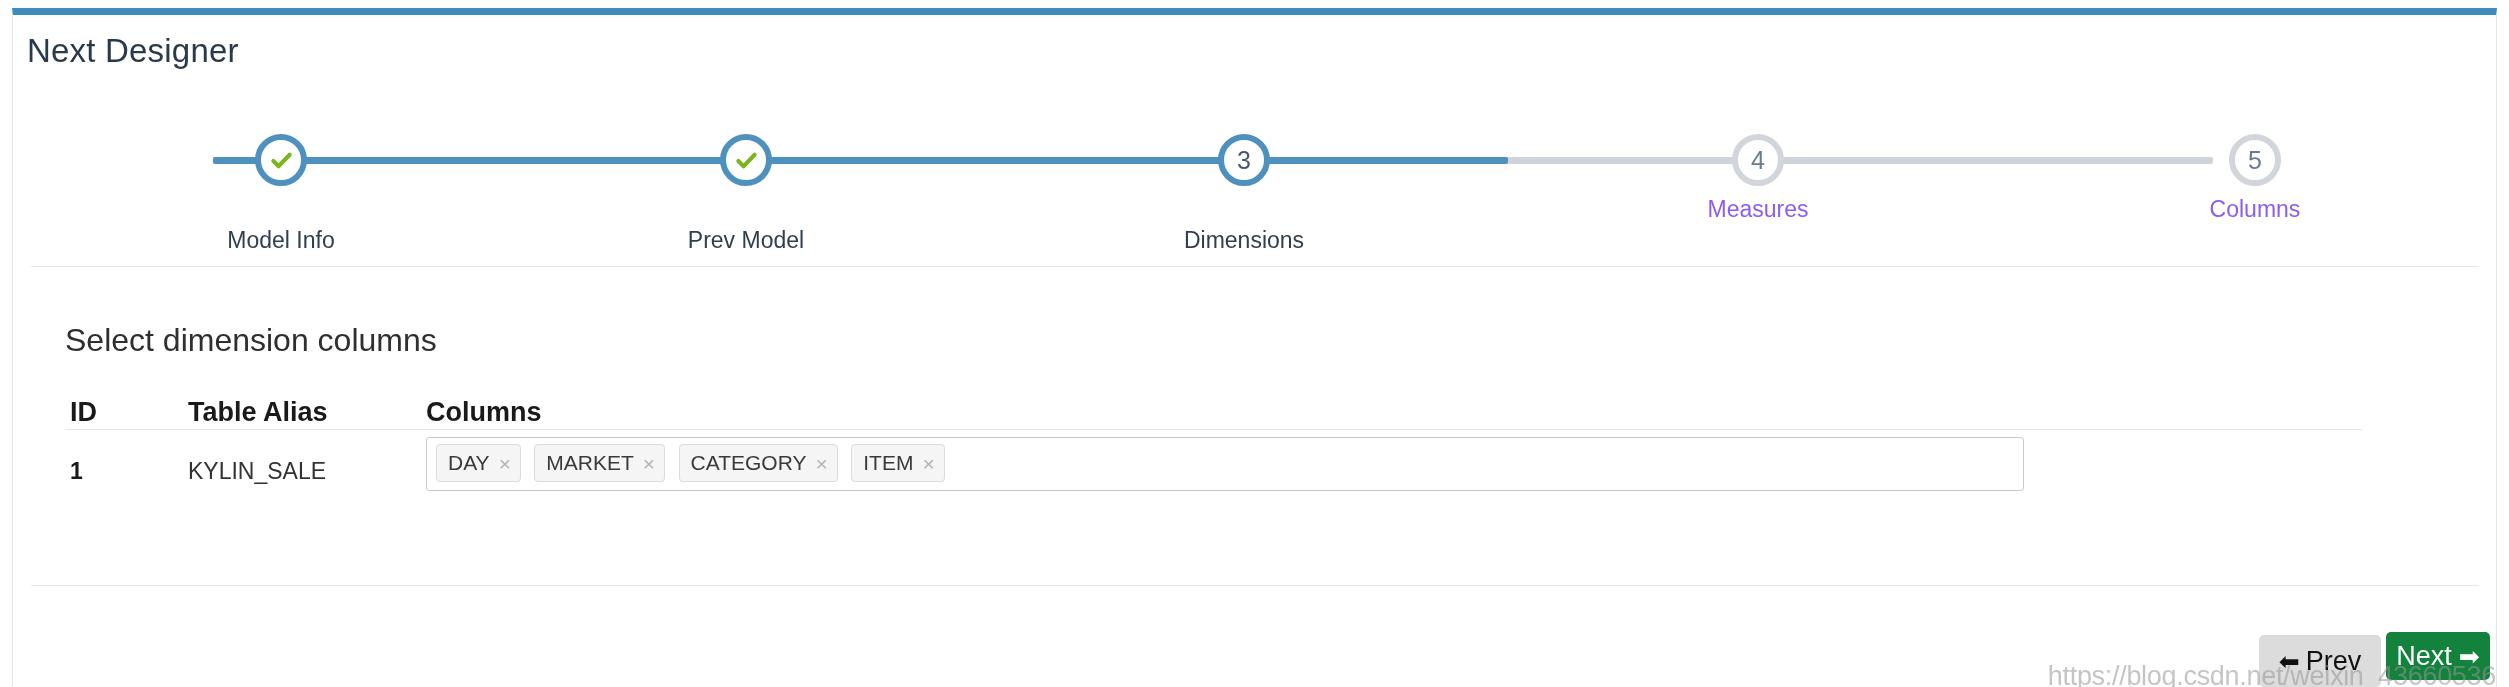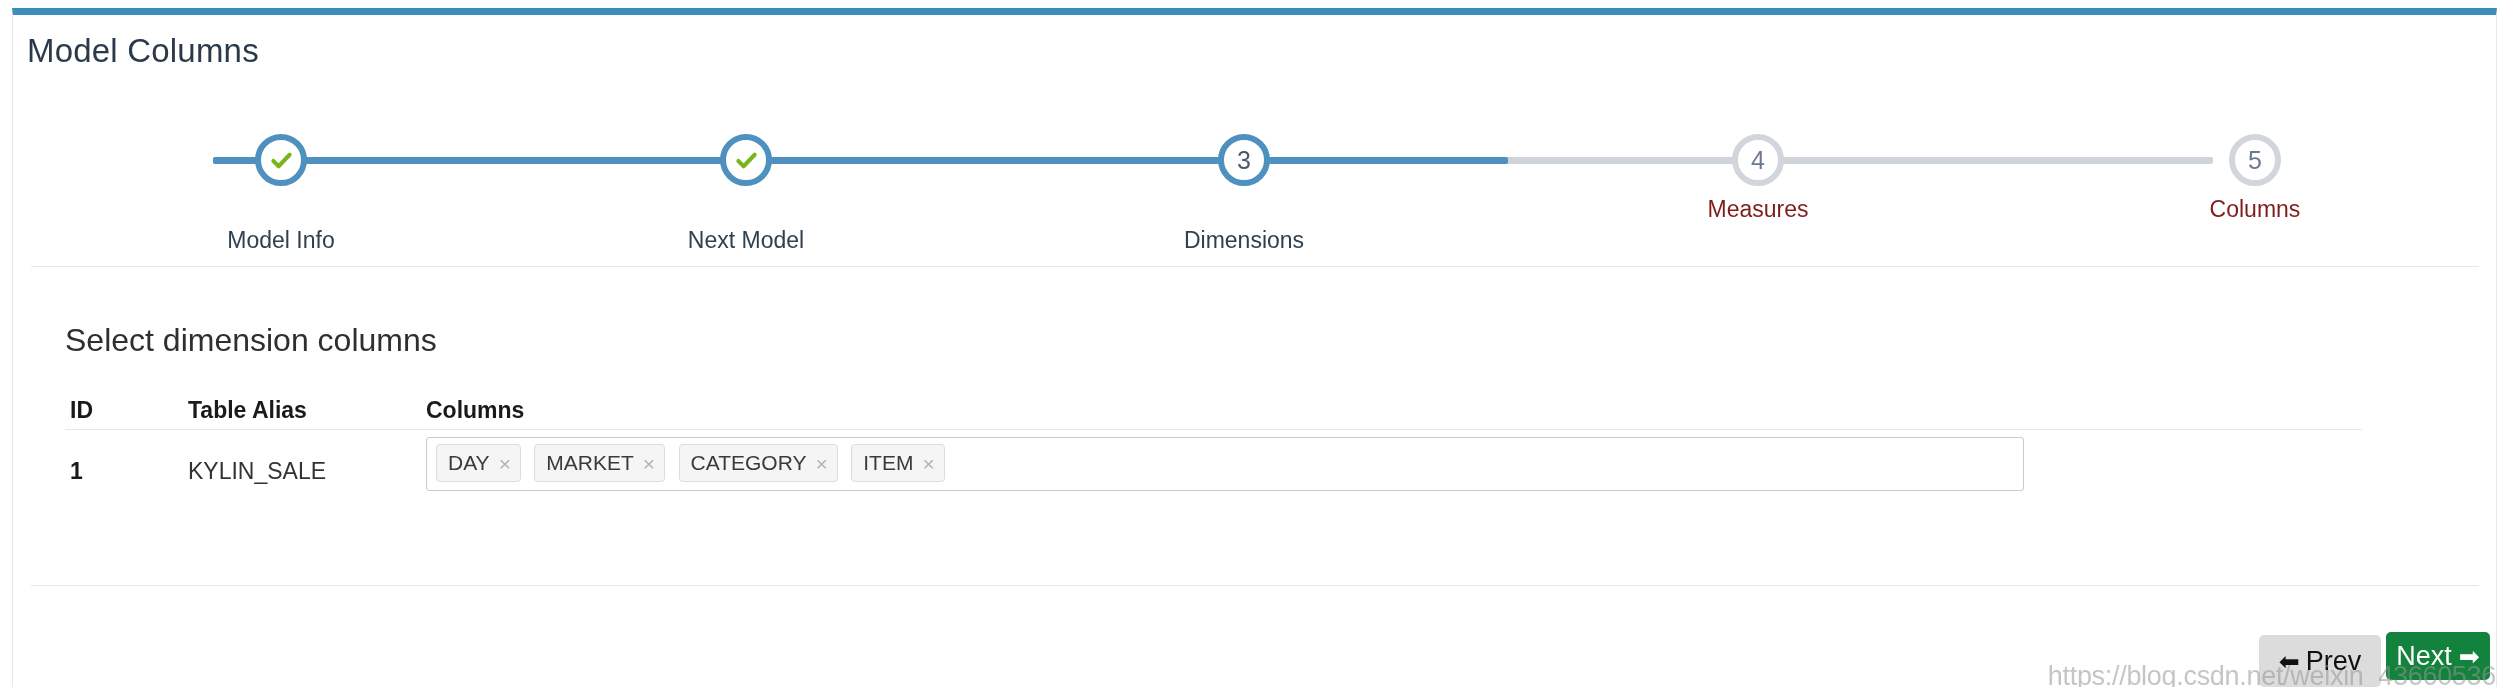--- a/index.html
+++ b/index.html
@@ -96,21 +96,21 @@
   .step-label {
     position: absolute;
     top: 62px;
     left: -170px;
     width: 340px;
     text-align: center;
     font-size: 23px;
     white-space: nowrap;
   }
   .step-label.on  { color: #31404f; margin-top: 31px; }
-  .step-label.off { color: #7f1d1d; }
+  .step-label.off { color: #8b5cf6; }
 
   
   .rule {
     position: absolute;
     height: 1px;
     background: #e7e7e7;
   }
 
   
   .section-title {
@@ -122,21 +122,21 @@
     color: #2f2f2f;
     white-space: nowrap;
   }
 
   .col-id    { position: absolute; left: 57px;  }
   .col-alias { position: absolute; left: 175px; }
   .col-cols  { position: absolute; left: 413px; }
 
   .th {
     top: 382px;
-    font-size: 23px;
+    font-size: 27px;
     font-weight: bold;
     color: #1a1a1a;
     white-space: nowrap;
   }
   .td {
     top: 443px;
     font-size: 23px;
     color: #333333;
     white-space: nowrap;
   }
@@ -222,21 +222,21 @@
     white-space: nowrap;
     pointer-events: none;
     letter-spacing: -0.3px;
   }
 </style>
 </head>
 <body>
 
 <div id="app">
 
-  <div class="page-title">Model Columns</div>
+  <div class="page-title">Next Designer</div>
 
   <div class="stepper">
 
     <div class="track" style="left:200px; width:2000px;"></div>
     <div class="track-done" style="left:200px; width:1295px;"></div>
 
     <div class="step" style="left:268px;">
       <div class="circle done">
         <svg class="check" viewBox="0 0 24 24">
           <path d="M3.5 12.5 L9 18 L20.5 6" fill="none" stroke="#7ab51d" stroke-width="4.2" stroke-linecap="round" stroke-linejoin="round"></path>
@@ -244,21 +244,21 @@
       </div>
       <div class="step-label on">Model Info</div>
     </div>
 
     <div class="step" style="left:733px;">
       <div class="circle done">
         <svg class="check" viewBox="0 0 24 24">
           <path d="M3.5 12.5 L9 18 L20.5 6" fill="none" stroke="#7ab51d" stroke-width="4.2" stroke-linecap="round" stroke-linejoin="round"></path>
         </svg>
       </div>
-      <div class="step-label on">Next Model</div>
+      <div class="step-label on">Prev Model</div>
     </div>
 
     <div class="step" style="left:1231px;">
       <div class="circle active">3</div>
       <div class="step-label on">Dimensions</div>
     </div>
 
     <div class="step" style="left:1745px;">
       <div class="circle todo">4</div>
       <div class="step-label off">Measures</div>

